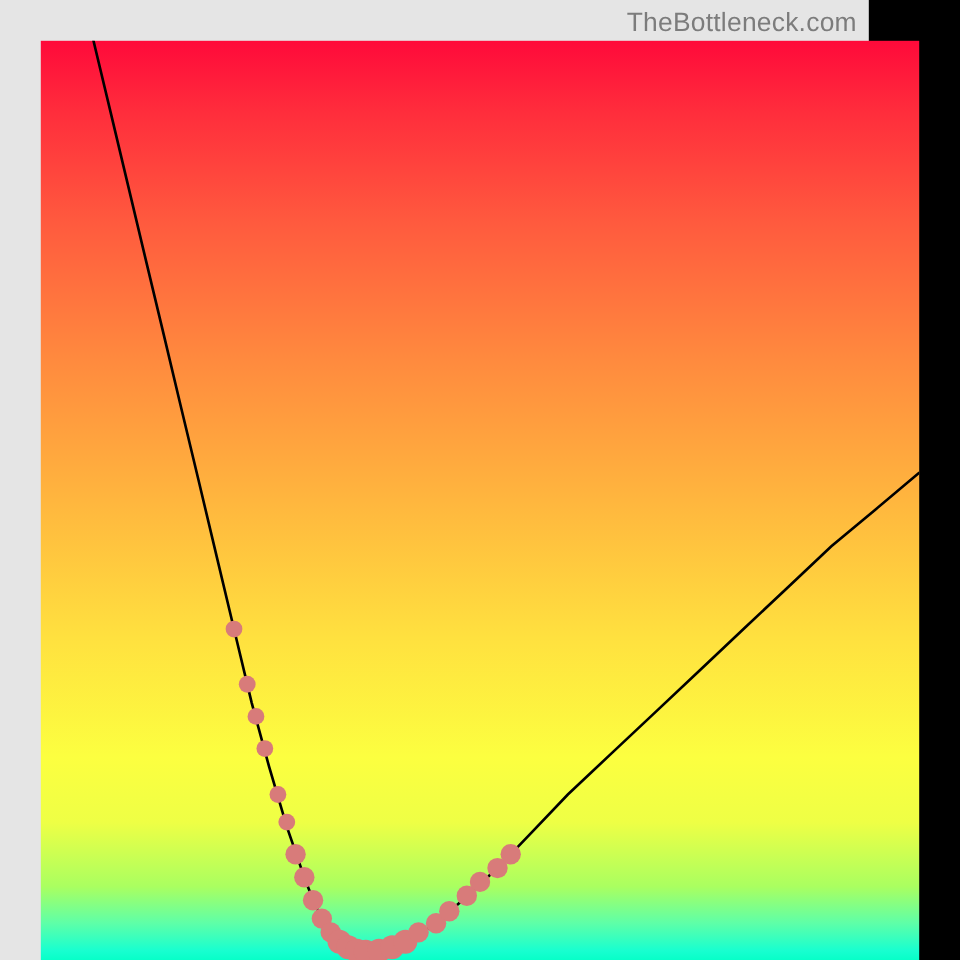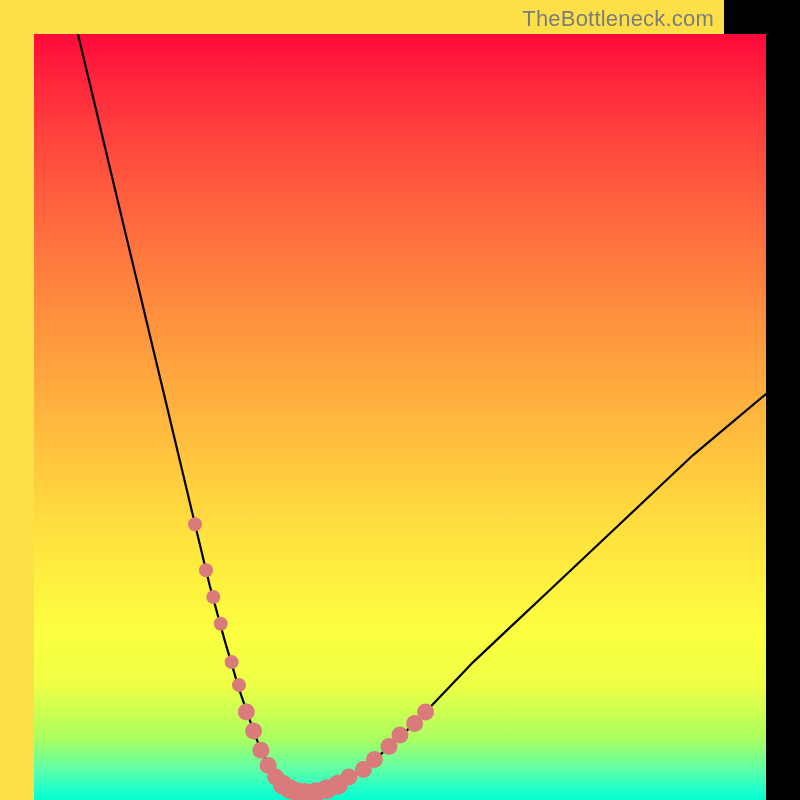--- a/index.html
+++ b/index.html
@@ -10,21 +10,21 @@
     background: #000;
     overflow: hidden;
     font-family: Arial, Helvetica, sans-serif;
   }
   .frame {
     position: absolute;
     top: 0;
     left: 0;
     width: 724px;
     height: 800px;
-    background: #fde047;
+    background: #e5e5e5;
   }
   .plot-area {
     position: absolute;
     top: 34px;
     left: 34px;
     width: 732px;
     height: 766px;
     background: linear-gradient(to bottom,
       #ff0a3a 0%,
       #ff2e3c 8%,

